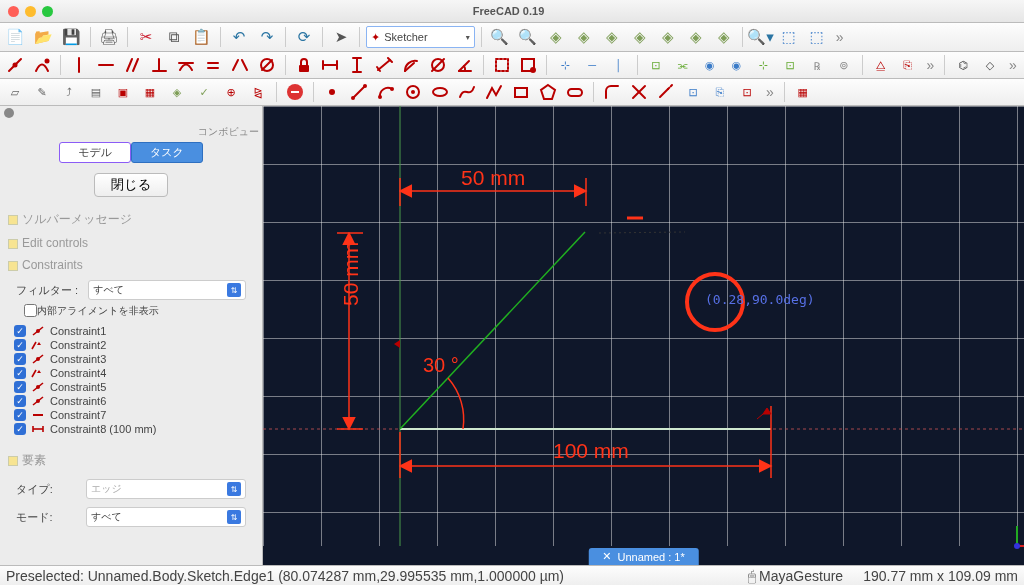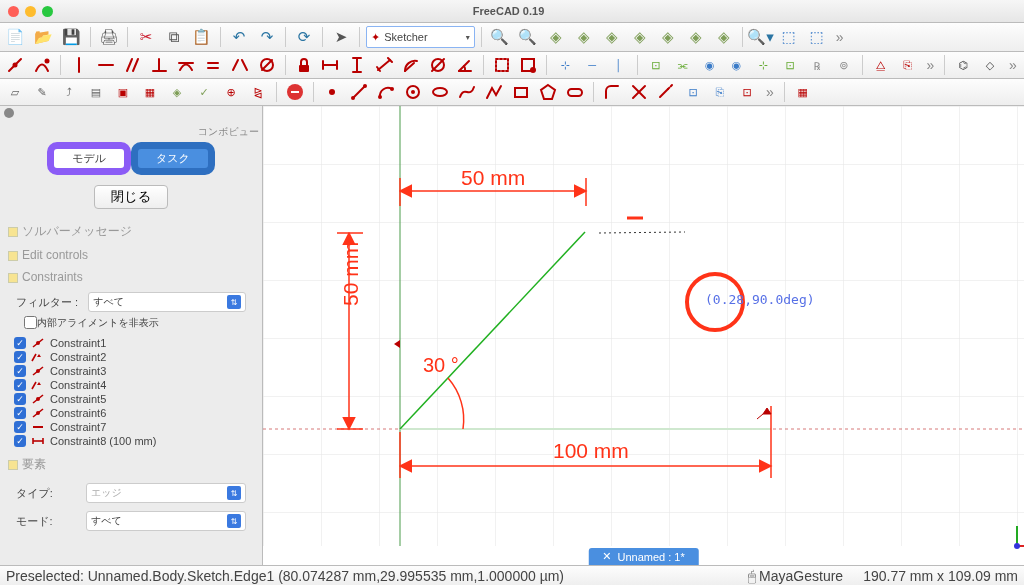--- a/index.html
+++ b/index.html
@@ -18,36 +18,36 @@
 .green3d{color:#7e9e57}
 .rowred{display:flex;align-items:center;gap:5px;padding:2px 4px;background:linear-gradient(#fdfdfd,#eee);border-bottom:1px solid #bbb}
 .ric{width:22px;height:22px;display:flex;align-items:center;justify-content:center}
 .ric svg{width:18px;height:18px}
 .redst{stroke:#b90000;stroke-width:2;fill:none;stroke-linecap:round}
 .redfl{fill:#b90000}
 .content{display:flex;height:calc(585px - 22px - 28px - 28px - 28px - 20px)}
 .sidebar{width:262px;background:#ececec;border-right:1px solid #bbb;overflow-y:auto;font-size:11px}
 .combo-title{text-align:right;padding:3px;font-size:10px;color:#888}
 .tabsrow{display:flex;justify-content:center;gap:0}
-.tab{padding:2px 18px;background:#fff;border:7px solid #8b5cf6;border-radius:10px}
+.tab{padding:2px 18px;background:#fff;border:1px solid #8b5cf6;border-radius:3px}
 .tab.active{background:#4a8fe0;color:#fff;border-color:#2e6fc0}
 .closebtn{display:block;margin:10px auto;padding:2px 16px;background:linear-gradient(#fff,#eee);border:1px solid #bbb;border-radius:4px}
 .sectionhdr{padding:4px 8px;color:#999;font-size:12px}
 .sectionhdr::before{content:"";display:inline-block;width:8px;height:8px;background:#f7e492;border:1px solid #cca;margin-right:4px;vertical-align:middle}
 .filterrow{display:flex;align-items:center;padding:4px 16px 2px;gap:10px}
 .sel{flex:1;height:18px;border:1px solid #ccc;border-radius:3px;background:#fff;display:flex;align-items:center;justify-content:space-between;padding:0 4px;font-size:10px}
 .sel .bluearrow{width:14px;height:14px;background:#3a79e0;border-radius:2px;display:flex;align-items:center;justify-content:center;color:#fff;font-size:8px}
 .checkline{padding:2px 24px;display:flex;align-items:flex-start;gap:0;font-size:10px}
 .checkline input{margin:0}
 .clist{padding:4px 14px}
 .crow{display:flex;align-items:center;gap:5px;padding:1px 0}
 .bluecb{width:12px;height:12px;background:#2f6fd5;border-radius:3px;display:flex;align-items:center;justify-content:center;color:#fff;font-size:9px}
 .cico{width:14px;height:12px;display:flex;align-items:center;justify-content:center}
 .botlab{padding:6px 16px 2px;display:flex;align-items:center;gap:10px}
-.canvas{flex:1;background:#ffffff;position:relative;overflow:hidden}
+.canvas{flex:1;background:#0f172a;position:relative;overflow:hidden}
 .canvas svg{position:absolute;top:0;left:0}
 .doc-tab{position:absolute;bottom:0;left:50%;transform:translateX(-50%);background:#4a8fe0;color:#fff;padding:2px 14px;font-size:11px;border-radius:3px 3px 0 0;display:flex;align-items:center;gap:6px}
 .statusbar{height:20px;background:linear-gradient(#fdfdfd,#eee);border-top:1px solid #bbb;display:flex;align-items:center;padding:0 6px;font-size:14px;color:#444}
 .statusbar .sp{flex:1}
 .statusbar .mg{margin-right:20px;display:flex;align-items:center;gap:3px}
 .canvas-annot{position:absolute;font-family:sans-serif}
 .red-dim{color:#ff3318;font-size:21px}
 .origin-txt{color:#5770e6;font-family:monospace;font-size:13px}
 .axes3d{position:absolute;right:12px;bottom:44px}
 .chev{color:#888;font-size:14px;margin:0 3px}
@@ -451,21 +451,21 @@
             <svg width="14" height="12">
               <line x1="2" y1="6" x2="12" y2="6" stroke="#b90000" stroke-width="1.6"></line>
               <line x1="2" y1="3" x2="2" y2="9" stroke="#b90000" stroke-width="1.6"></line>
               <line x1="12" y1="3" x2="12" y2="9" stroke="#b90000" stroke-width="1.6"></line>
             </svg>
           </span>
           <span>Constraint8 (100 mm)</span>
         </div>
       </div>
 
-    <div class="sectionhdr" style="">要素</div>
+    <div class="sectionhdr" style="margin-top:8px">要素</div>
     <div class="botlab">
       <span style="width:60px">タイプ:</span>
       <div class="sel" style="color:#aaa">
         <span>エッジ</span>
         <span class="bluearrow">⇅</span>
       </div>
     </div>
     <div class="botlab">
       <span style="width:60px">モード:</span>
       <div class="sel">

